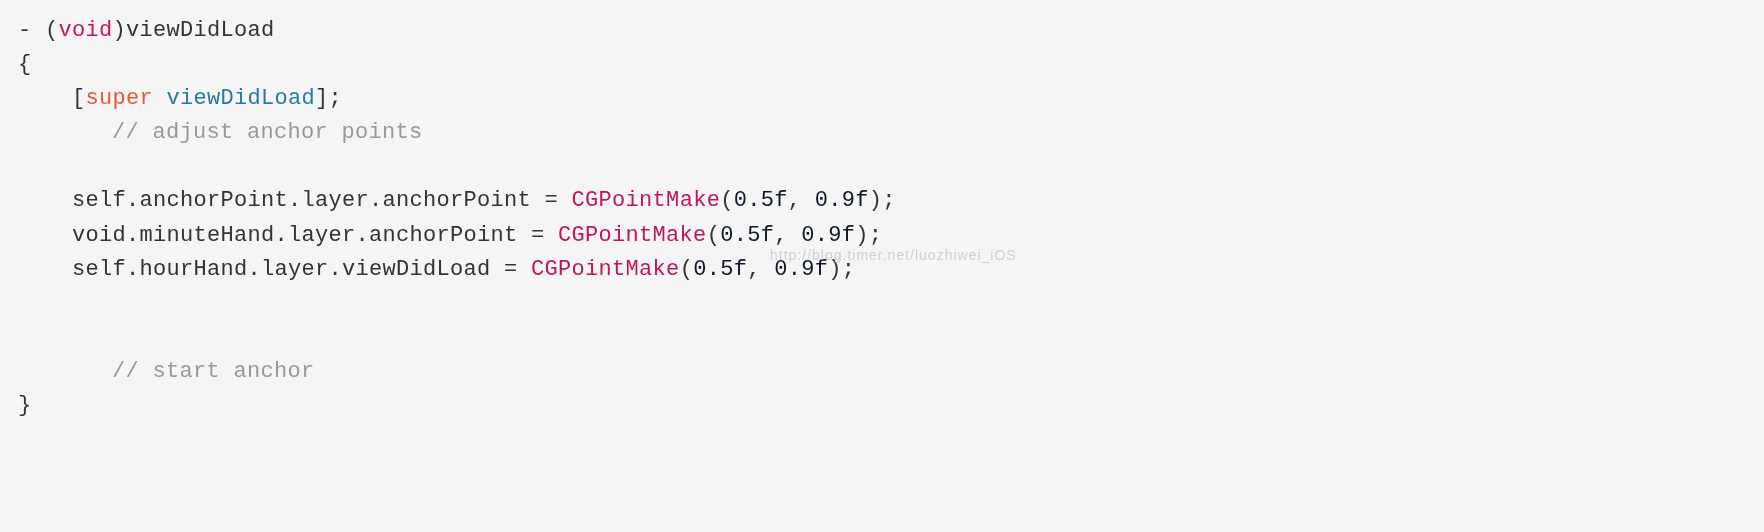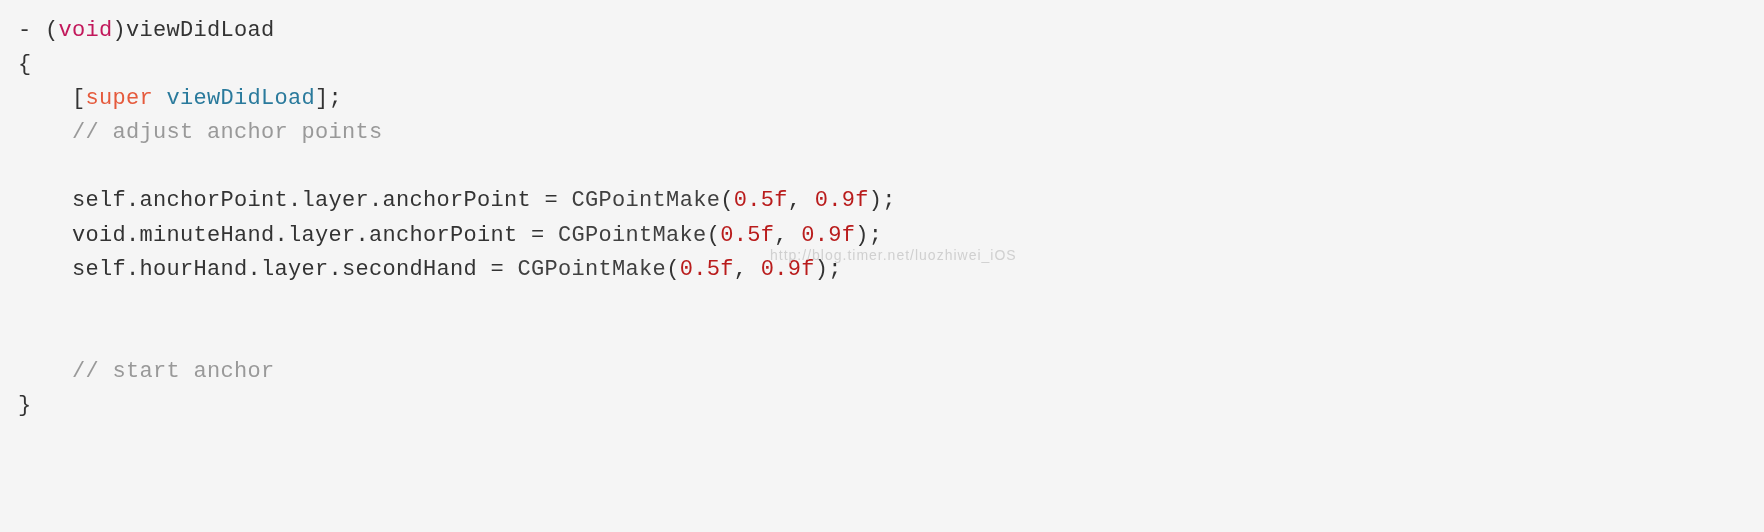--- a/index.html
+++ b/index.html
@@ -24,27 +24,28 @@
       color: #c2185b;
       text-align: right;
     }
     .keyword-super {
       color: #e55a3c;
     }
     .method-name {
       color: #2a7a9c;
     }
     .func-call {
-      color: #404040;
+      color: #be185d;
     }
     .comment {
       color: #999999;
+      margin-left: 40px;
     }
     .number {
-      color: #b91c1c;
+      color: #0f172a;
     }
     .default {
       color: #333333;
     }
     .punct {
       color: #333333;
     }
     .watermark {
       position: absolute;
       color: #d0d0d0;
@@ -60,17 +61,17 @@
 
 <div class="watermark" style="top:245px; left:770px;">http://blog.timer.net/luozhiwei_iOS</div>
 
 <div class="code-block"><span class="default">- </span><span class="punct">(</span><span class="keyword-void">void</span><span class="punct">)</span><span class="default">viewDidLoad</span>
 <span class="punct">{</span>
 <span>    </span><span class="punct">[</span><span class="keyword-super">super</span><span> </span><span class="method-name">viewDidLoad</span><span class="punct">];</span>
 <span>    </span><span class="comment">// adjust anchor points</span>
 
 <span>    </span><span class="default">self.anchorPoint.layer.anchorPoint = </span><span class="func-call">CGPointMake</span><span class="punct">(</span><span class="number">0.5f</span><span class="punct">, </span><span class="number">0.9f</span><span class="punct">);</span>
 <span>    </span><span class="default">void.minuteHand.layer.anchorPoint = </span><span class="func-call">CGPointMake</span><span class="punct">(</span><span class="number">0.5f</span><span class="punct">, </span><span class="number">0.9f</span><span class="punct">);</span>
-<span>    </span><span class="default">self.hourHand.layer.secondHand = </span><span class="func-call">CGPointMake</span><span class="punct">(</span><span class="number">0.5f</span><span class="punct">, </span><span class="number">0.9f</span><span class="punct">);</span>
+<span>    </span><span class="default">self.hourHand.layer.viewDidLoad = </span><span class="func-call">CGPointMake</span><span class="punct">(</span><span class="number">0.5f</span><span class="punct">, </span><span class="number">0.9f</span><span class="punct">);</span>
 
 
 <span>    </span><span class="comment">// start anchor</span>
 <span class="punct">}</span></div>
 
 </body></html>

